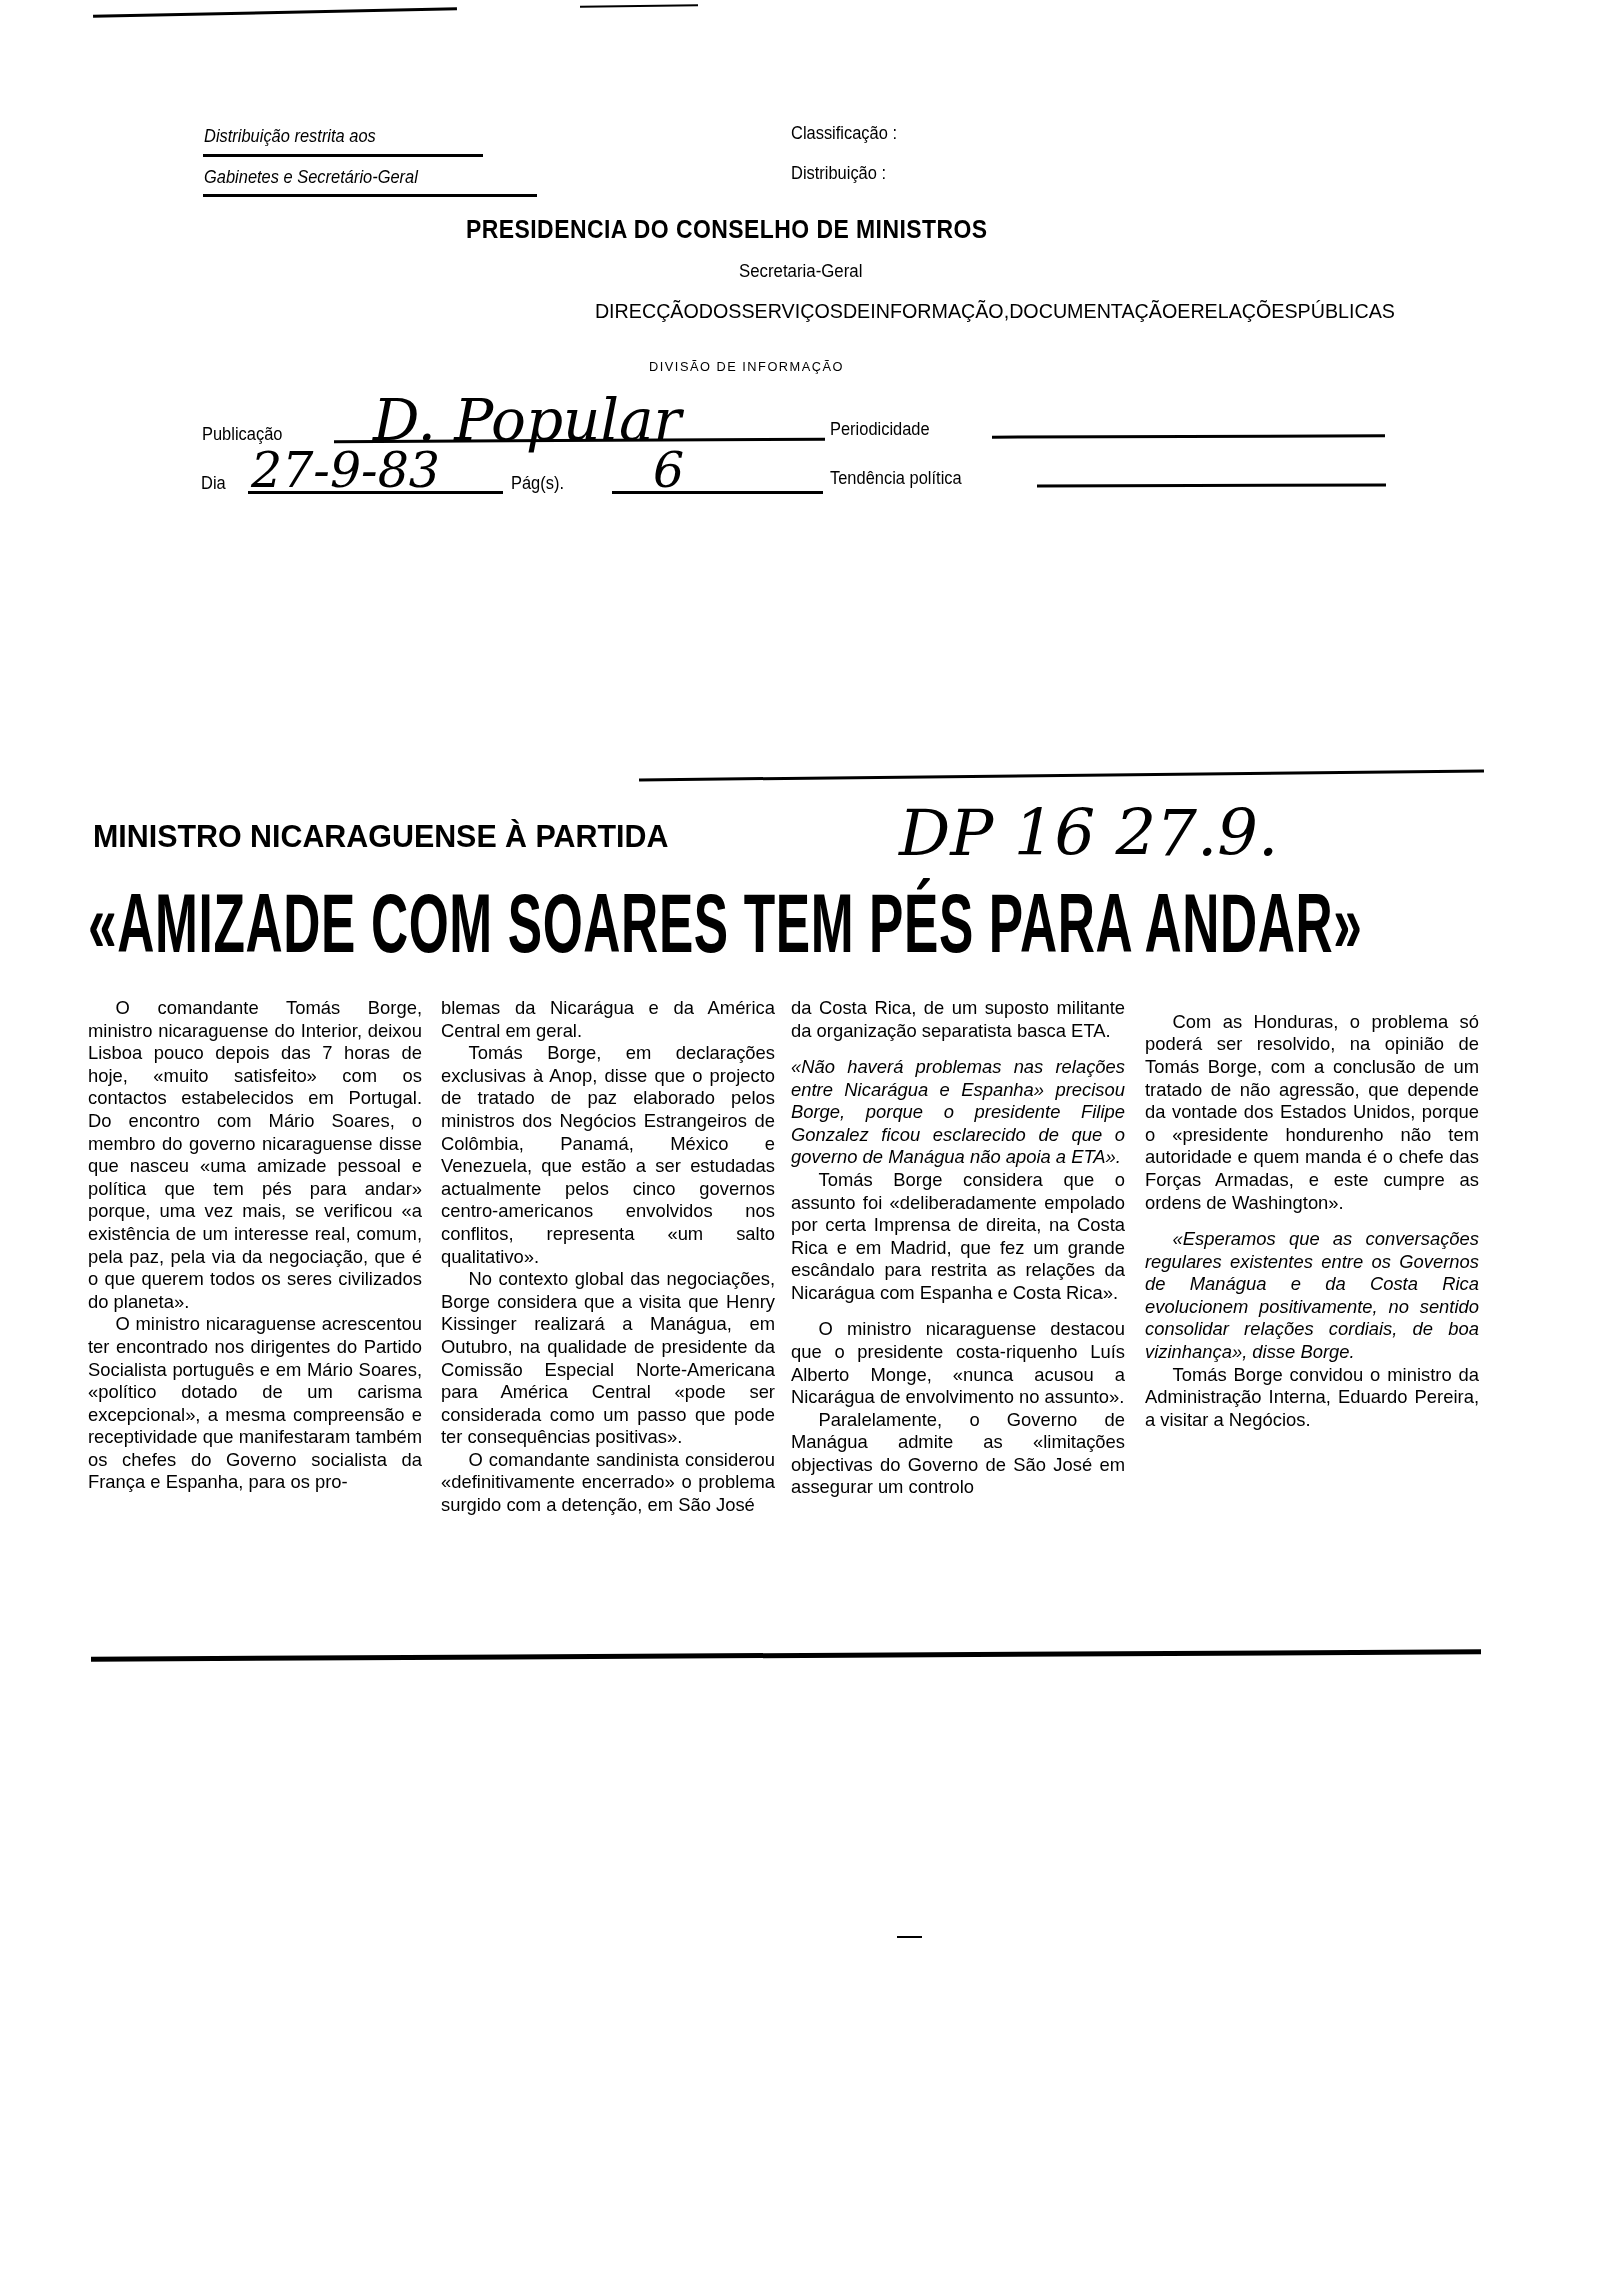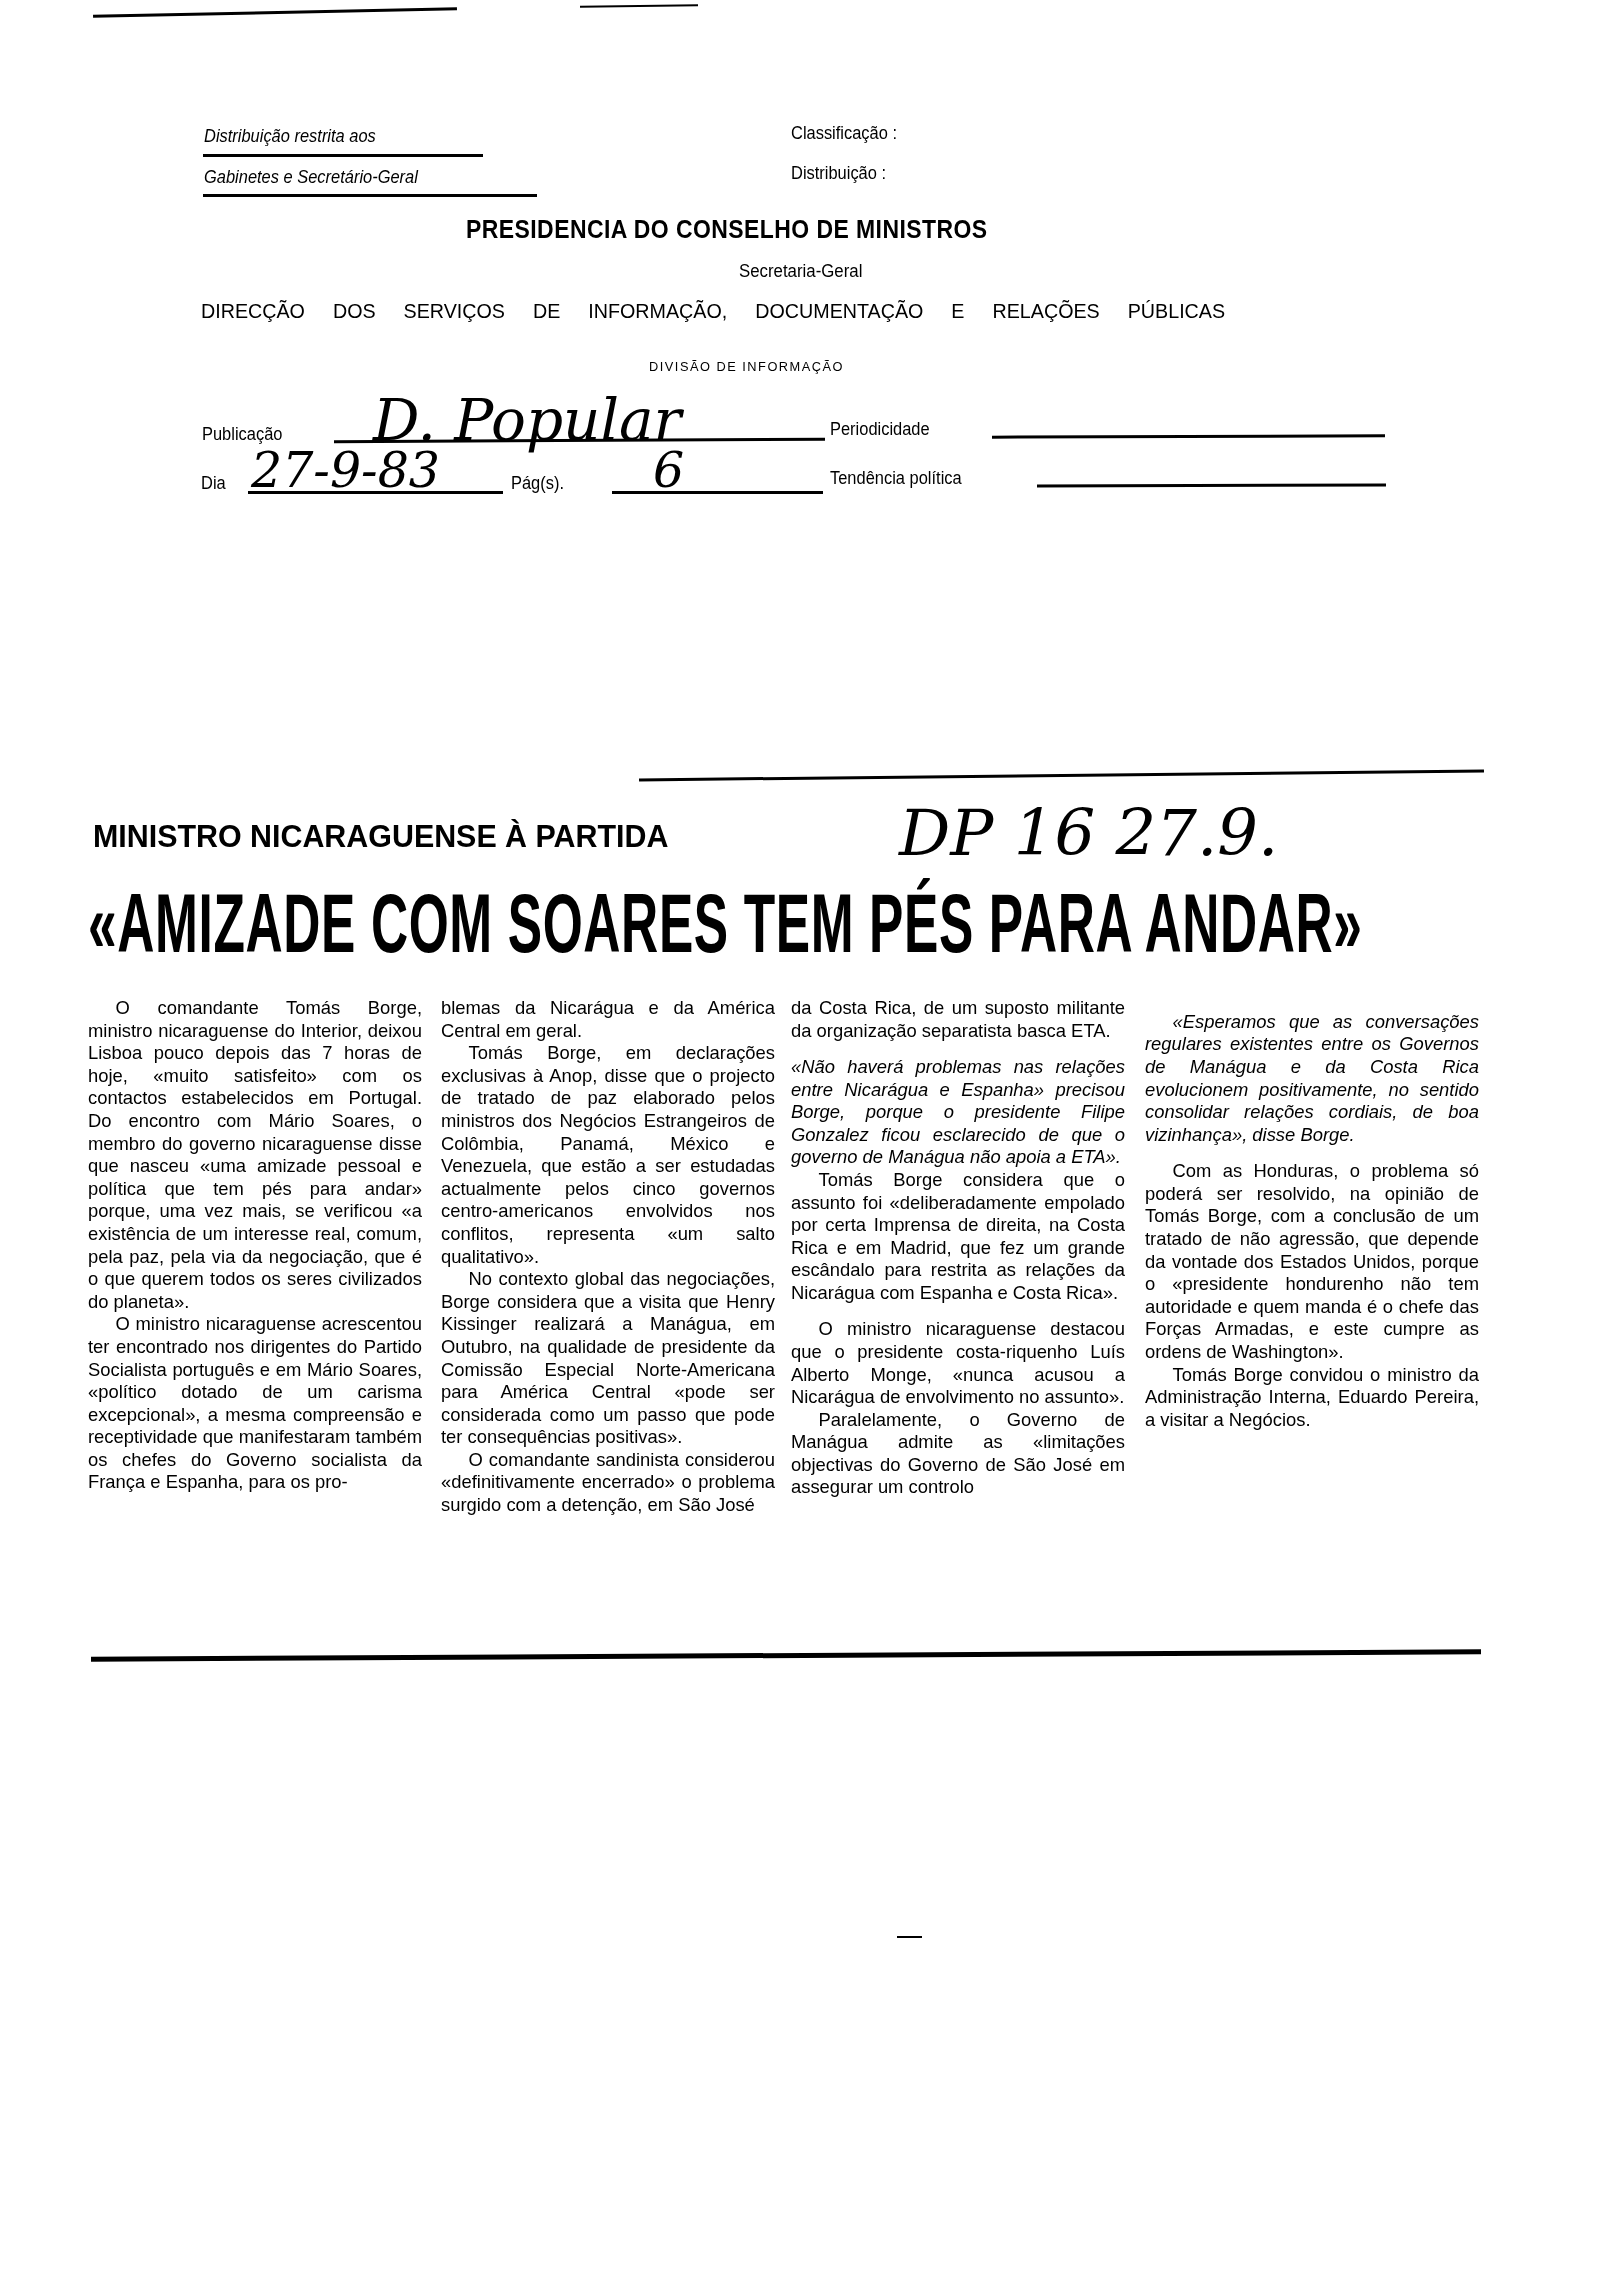--- a/index.html
+++ b/index.html
@@ -4,21 +4,21 @@
 <style>
   html, body { margin:0; padding:0; background:#ffffff; }
   body { width:1612px; height:2295px; position:relative; overflow:hidden; color:#000; font-family:"Liberation Sans", sans-serif; }
   .abs { position:absolute; }
   .topmark { position:absolute; height:2.9px; background:#000; }
   .form-it { font-family:"Liberation Sans", sans-serif; font-style:italic; font-size:18.7px; transform:scaleX(0.88); transform-origin:left; }
   .uline { position:absolute; height:2.9px; background:#000; }
   .label { font-family:"Liberation Sans", sans-serif; font-size:18.7px; transform:scaleX(0.88); transform-origin:left; white-space:nowrap; }
   .org-title { font-family:"Liberation Sans", sans-serif; font-weight:bold; font-size:25.5px; letter-spacing:0.5px; white-space:nowrap; transform:scaleX(0.9); transform-origin:left;}
   .org-sub { font-size:18.7px; white-space:nowrap; transform:scaleX(0.9); transform-origin:left;}
-  .direccao { font-size:19.7px; white-space:nowrap; display:flex; justify-content:flex-start; width:1194px;gap:28px; }
+  .direccao { font-size:19.7px; white-space:nowrap; display:flex; justify-content:flex-end; width:1194px; }
   .divisao { font-size:12.8px; letter-spacing:1.5px; white-space:nowrap; }
   .hand { font-family:"DejaVu Serif", serif; font-style:italic; white-space:nowrap; color:#000; }
   .fline { position:absolute; height:2.5px; background:#000; }
   .kicker { font-family:"Liberation Sans", sans-serif; font-weight:bold; font-size:32px; white-space:nowrap; transform:scaleX(0.95); transform-origin:left; }
   .headline { font-family:"Liberation Sans", sans-serif; font-weight:bold; font-size:83px; white-space:nowrap; transform:scaleX(0.62); transform-origin:left; letter-spacing:1px; line-height:1;}
   .col { position:absolute; width:334px; font-size:18.4px; line-height:22.6px; text-align:justify; hyphens:manual; }
   .col p { margin:0; text-indent:0; }
   .col p.ind { text-indent:27.5px; }
   .col p.gap { margin-top:13.8px; }
   .rule { position:absolute; height:4.9px; background:#000; }
@@ -95,21 +95,21 @@
 
 <div class="col" style="left:791px;top:997px;">
   <p>da Costa Rica, de um suposto militante da organização separatista basca ETA.</p>
   <p class="gap" style="font-style:italic;">«Não haverá problemas nas relações entre Nicarágua e Espanha» precisou Borge, porque o presidente Filipe Gonzalez ficou esclarecido de que o governo de Manágua não apoia a ETA».</p>
   <p class="ind">Tomás Borge considera que o assunto foi «deliberadamente empolado por certa Imprensa de direita, na Costa Rica e em Madrid, que fez um grande escândalo para restrita as relações da Nicarágua com Espanha e Costa Rica».</p>
   <p class="ind gap">O ministro nicaraguense destacou que o presidente costa-riquenho Luís Alberto Monge, «nunca acusou a Nicarágua de envolvimento no assunto».</p>
   <p class="ind">Paralelamente, o Governo de Manágua admite as «limitações objectivas do Governo de São José em assegurar um controlo</p>
 </div>
 
 <div class="col" style="left:1145px;top:997px;">
+  <p class="ind gap">Com as Honduras, o problema só poderá ser resolvido, na opinião de Tomás Borge, com a conclusão de um tratado de não agressão, que depende da vontade dos Estados Unidos, porque o «presidente hondurenho não tem autoridade e quem manda é o chefe das Forças Armadas, e este cumpre as ordens de Washington».</p>
   <p class="ind gap" style="font-style:italic;">«Esperamos que as conversações regulares existentes entre os Governos de Manágua e da Costa Rica evolucionem positivamente, no sentido consolidar relações cordiais, de boa vizinhança», disse Borge.</p>
-  <p class="ind gap">Com as Honduras, o problema só poderá ser resolvido, na opinião de Tomás Borge, com a conclusão de um tratado de não agressão, que depende da vontade dos Estados Unidos, porque o «presidente hondurenho não tem autoridade e quem manda é o chefe das Forças Armadas, e este cumpre as ordens de Washington».</p>
   <p class="ind">Tomás Borge convidou o ministro da Administração Interna, Eduardo Pereira, a visitar a Negócios.</p>
 </div>
 
 <div class="rule" style="left:91px;top:1653px;width:1390px;transform:rotate(-0.3deg);"></div>
 
 <div class="abs" style="left:897px;top:1936px;width:24.6px;height:2px;background:#000;"></div>
 
 
 </body></html>

